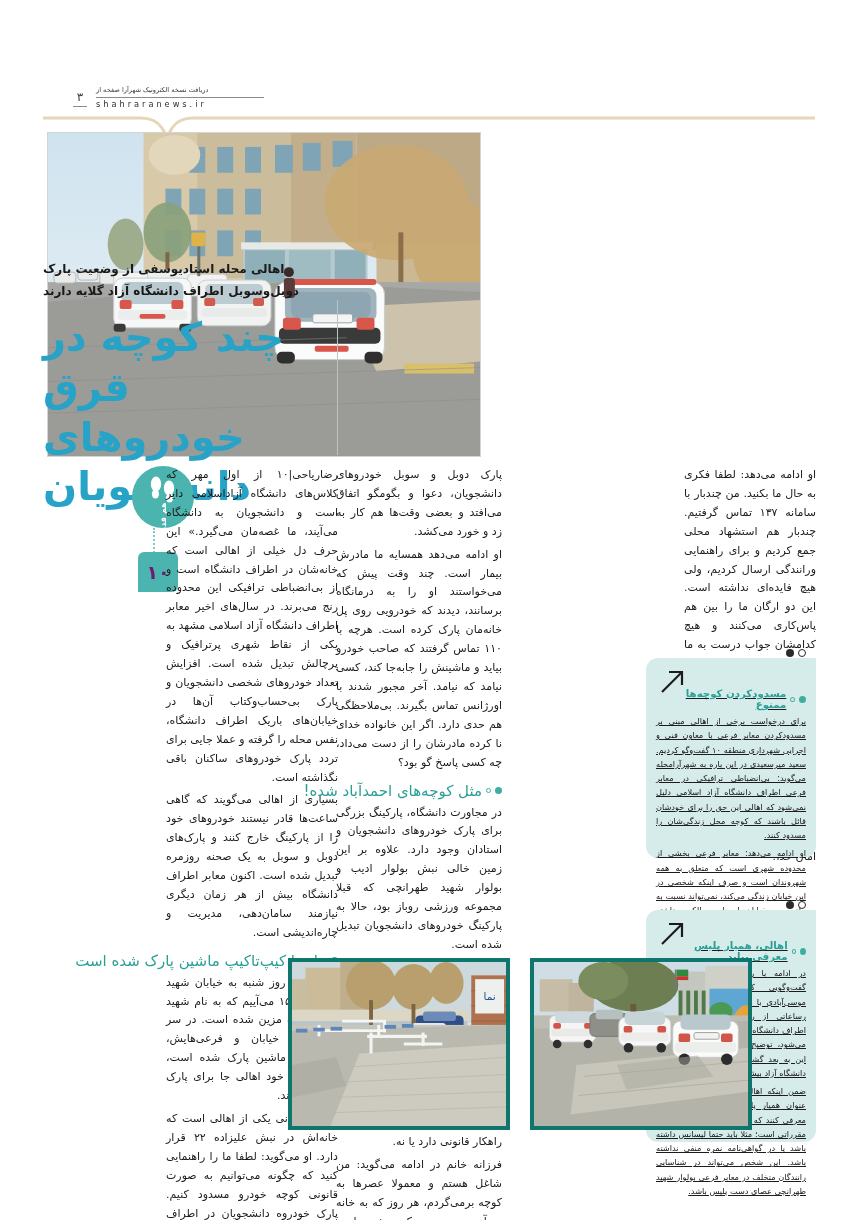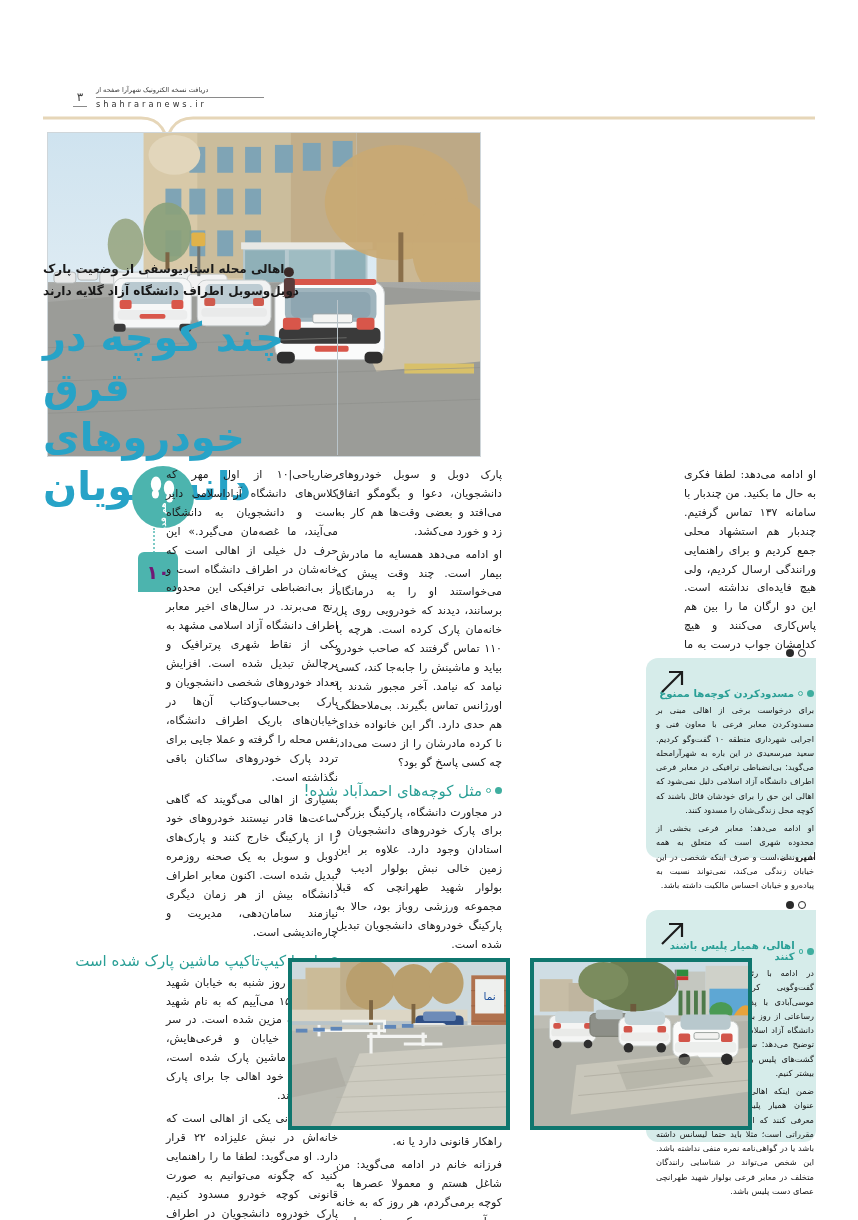--- a/index.html
+++ b/index.html
@@ -83,21 +83,21 @@
     display:flex; flex-direction:row; align-items:center; justify-content:flex-start;
     gap:4px; margin:9px 0 4px 0;
   }
   .sec-head .dot-lg { width:7px; height:7px; border-radius:50%; background:#3fae9f; flex:0 0 auto; }
   .sec-head .dot-sm { width:5px; height:5px; border-radius:50%; border:1px solid #3fae9f; background:#fff; flex:0 0 auto; }
   .sec-head .t { font-size:15px; font-weight:400; color:#2a9f96; white-space:nowrap; }
 
   
   .card {
     position:absolute; background:#d6ecea; border-radius:12px 0 12px 12px;
-    direction:rtl; padding:30px 2px 10px 10px;
+    direction:rtl; padding:30px 10px 10px 10px;text-decoration:underline;
   }
   .card .arrow { position:absolute; left:12px; top:10px; }
   .card .dots { position:absolute; right:10px; top:-9px; display:flex; gap:4px; }
   .card .dots i { display:block; width:8px; height:8px; border-radius:50%; }
   .card .dots i.o { border:1.2px solid #2a2a2a; background:transparent; }
   .card .dots i.f { background:#2a2a2a; }
   .card .ch {
     display:flex; align-items:center; gap:4px; margin-bottom:4px;
   }
   .card .ch .t { font-size:10.2px; font-weight:700; color:#2a9f96; }
@@ -351,21 +351,21 @@
       <i class="o"></i>
       <i class="f"></i>
     </div>
     <svg class="arrow" width="28" height="28" viewBox="0 0 28 28">
       <path d="M4 24 L24 4" stroke="#1c1c1c" stroke-width="2.2" fill="none"></path>
       <path d="M11 4 H24 V17" stroke="#1c1c1c" stroke-width="2.2" fill="none"></path>
     </svg>
     <div class="ch">
       <span style="width:7px;height:7px;border-radius:50%;background:#3fae9f;"></span>
       <span style="width:5px;height:5px;border-radius:50%;border:1px solid #3fae9f;background:#d6ecea;"></span>
-      <span class="t">اهالی، همیار پلیس باشند کنند</span>
+      <span class="t">اهالی، همیار پلیس معرفی بیاید</span>
     </div>
     <p>در ادامه با رئیس پلیس راهور مشهد گفت‌وگویی کردیم. سرهنگ محسن موسی‌آبادی با پذیرش این موضوع که در رساعاتی از روز بی‌نظمی ترافیکی در اطراف دانشگاه آزاد اسلامی مشهد مشاهده می‌شود، توضیح می‌دهد: سعی می‌کنیم از این به بعد گشت‌های پلیس را در اطراف دانشگاه آزاد بیشتر کنیم.</p>
     <p>ضمن اینکه اهالی می‌توانند شخصی را به عنوان همیار پلیس یا بازرس نامحسوس معرفی کنند که البته پذیرش او در چارچوب مقرراتی است؛ مثلا باید حتما لیسانس داشته باشد یا در گواهی‌نامه نمره منفی نداشته باشد. این شخص می‌تواند در شناسایی رانندگان متخلف در معابر فرعی بولوار شهید طهرانچی عصای دست پلیس باشد.</p>
   </div>
 
   <div class="photo-b" id="photo-mid">
     <svg viewBox="0 0 222 172" preserveAspectRatio="none" aria-hidden="true">
       <rect width="222" height="172" fill="#dfe4e2"></rect>
       <rect x="0" y="0" width="222" height="64" fill="#cdd9dd"></rect>
 

